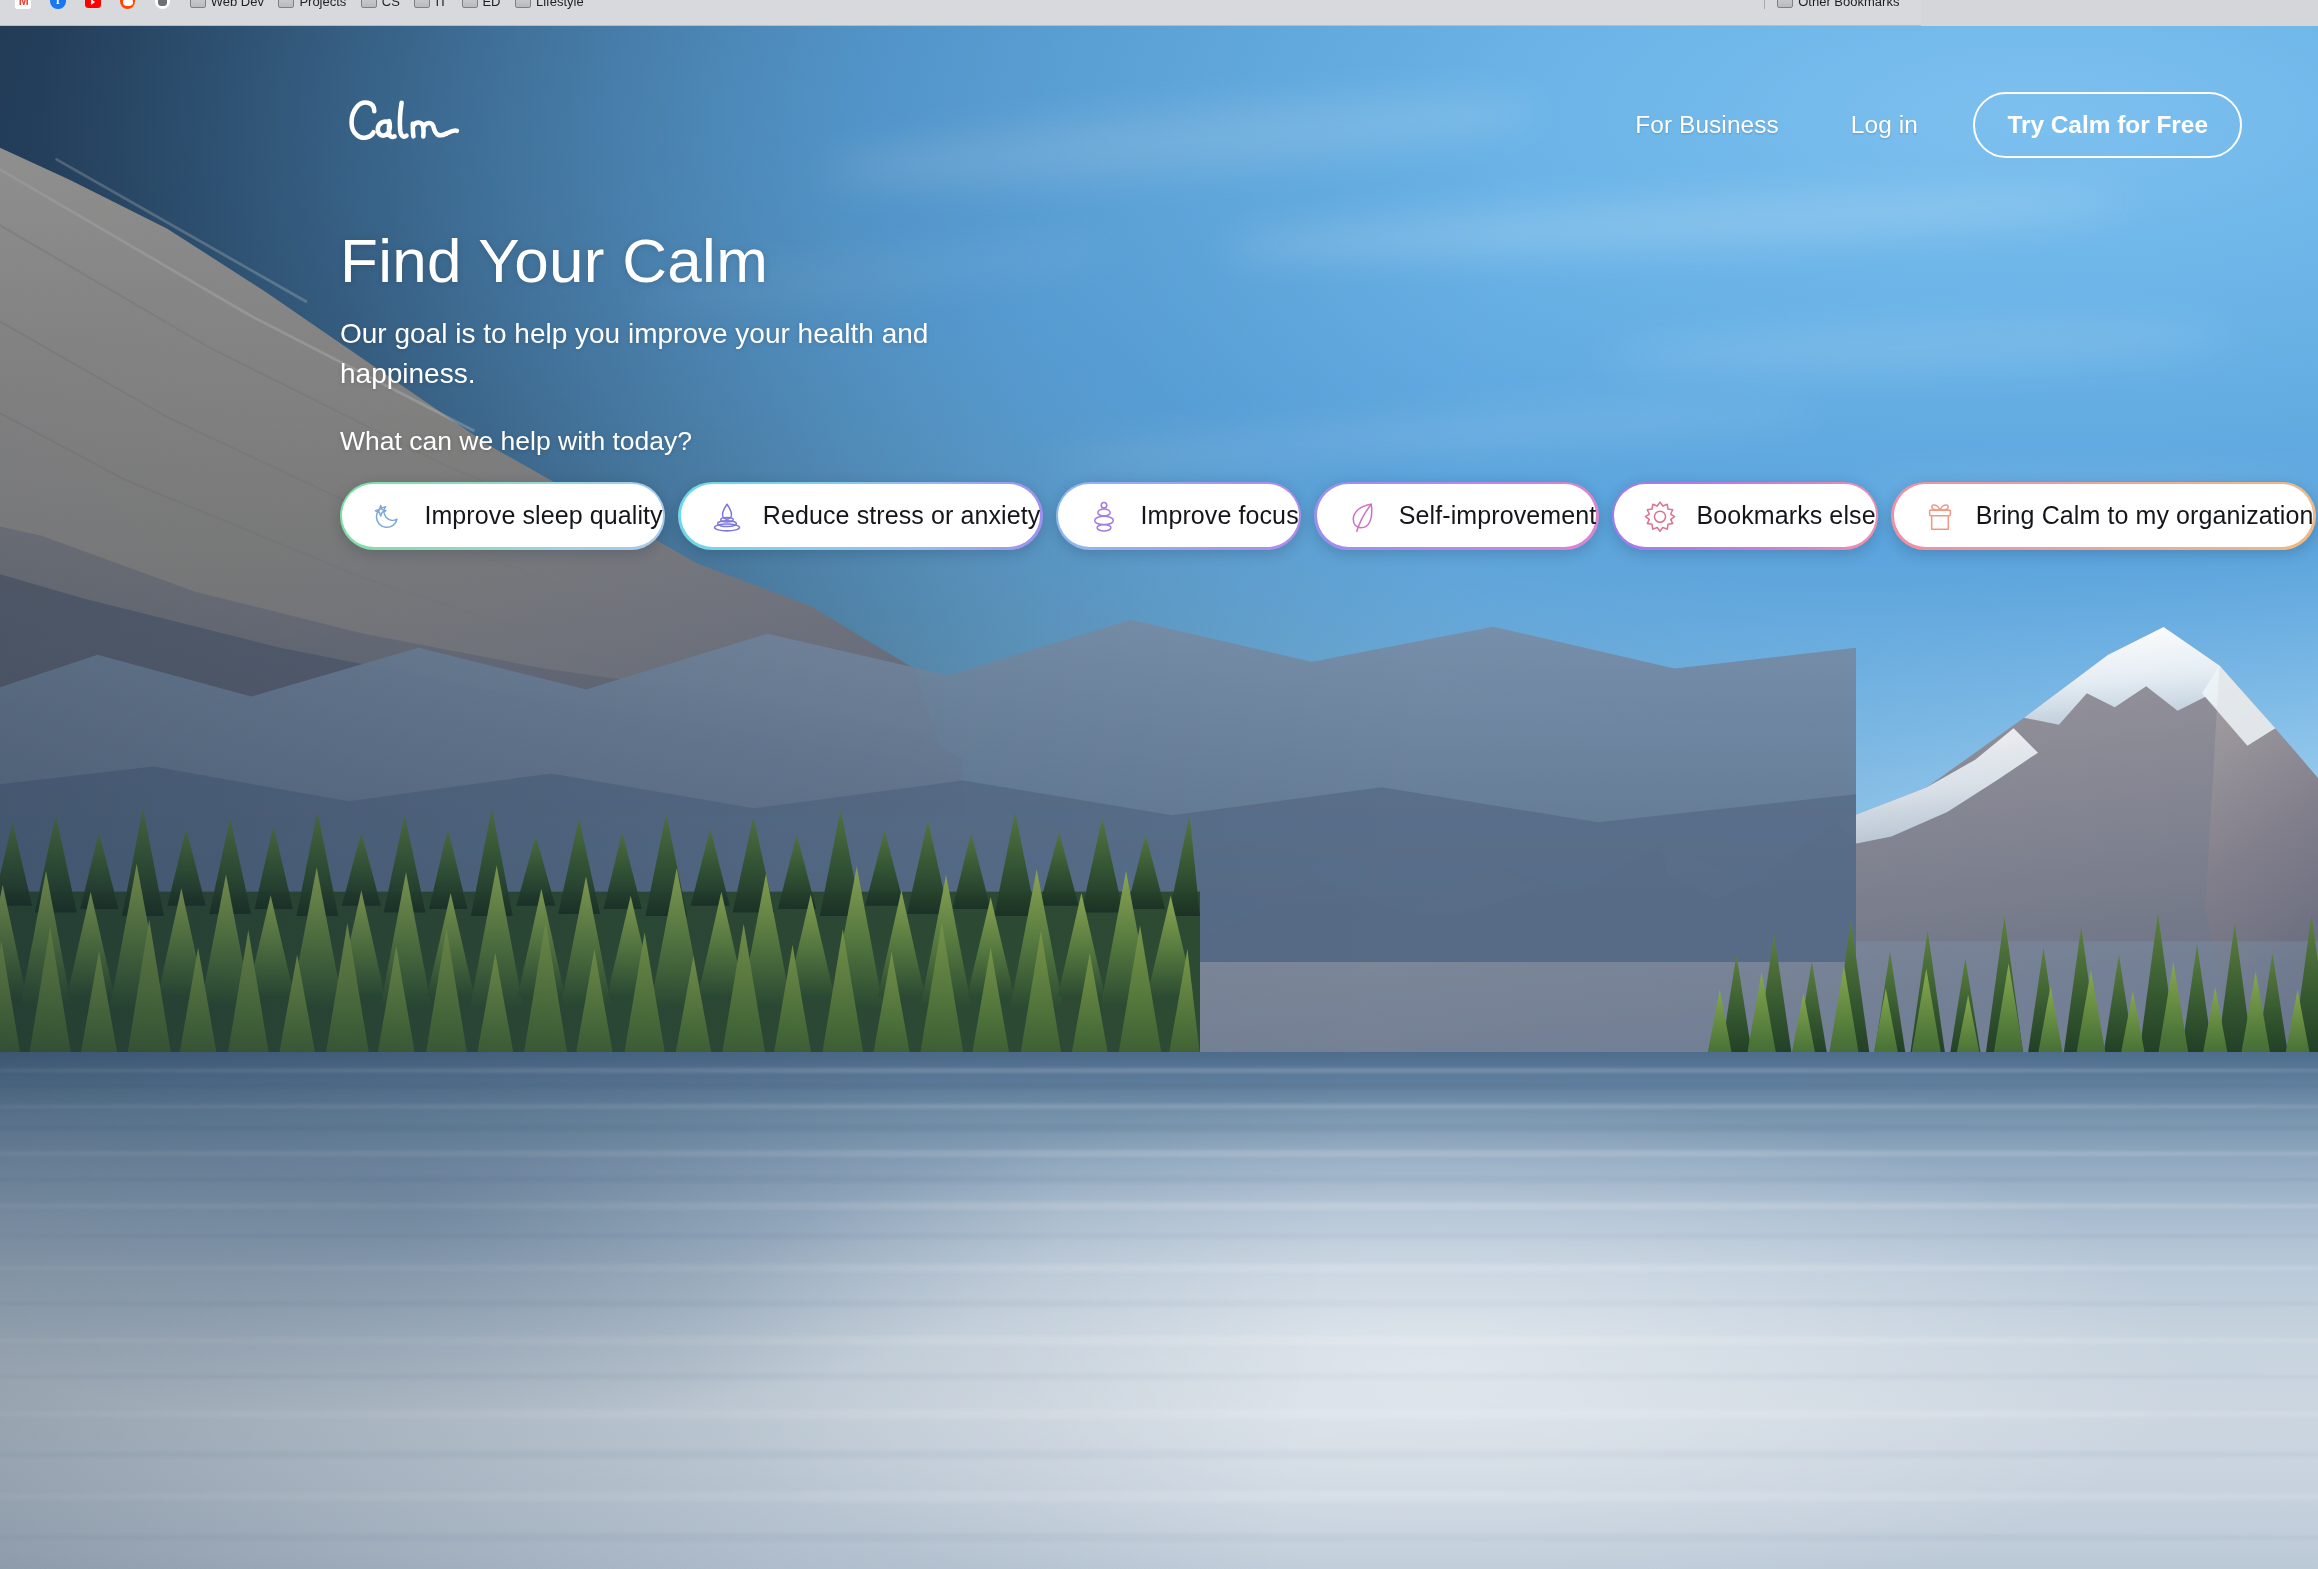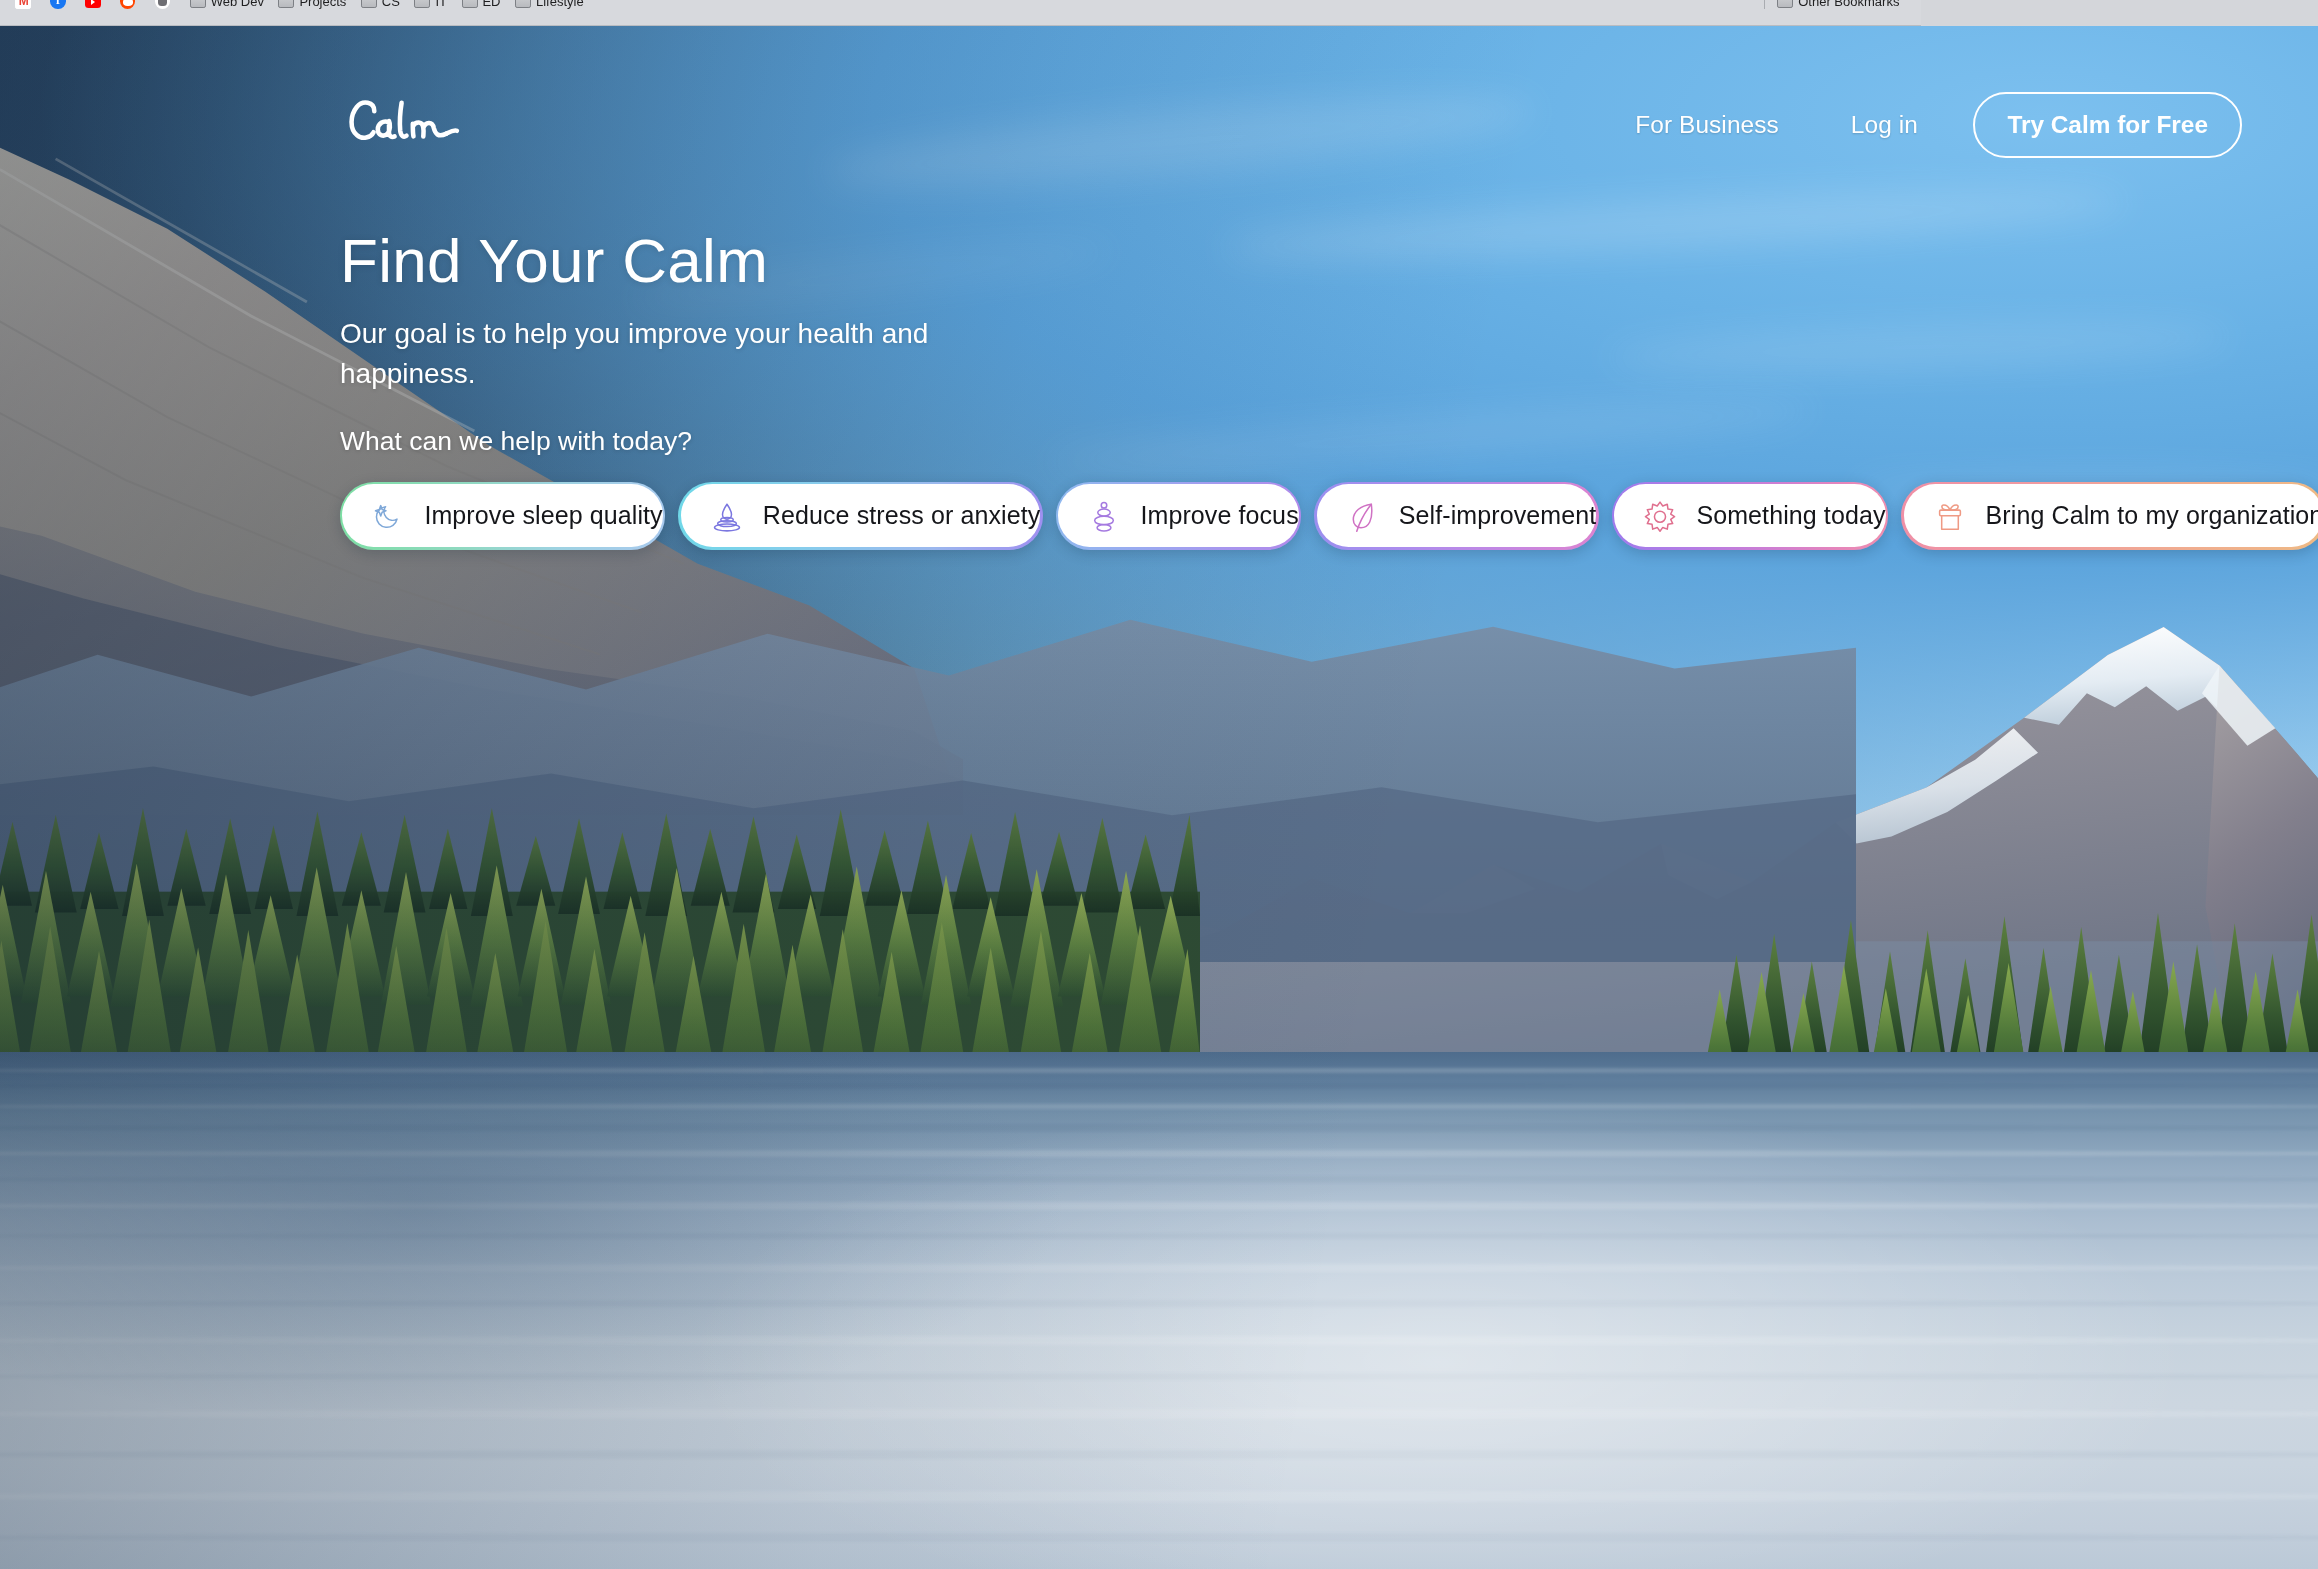--- a/index.html
+++ b/index.html
@@ -841,21 +841,21 @@
       </div>
 
       <div class="pill g4">
         <div class="pill-inner">
           <span class="pill-icon">
             <svg viewBox="0 0 52 52" fill="none" stroke="#e0708f" stroke-width="2.2" stroke-linecap="round" stroke-linejoin="round">
               <path d="M26 6 L30 11.5 L36.5 9 L37.5 16 L44.3 17 L41.5 23.2 L47 27 L41.5 30.8 L44.3 37 L37.5 38 L36.5 45 L30 42.5 L26 48 L22 42.5 L15.5 45 L14.5 38 L7.7 37 L10.5 30.8 L5 27 L10.5 23.2 L7.7 17 L14.5 16 L15.5 9 L22 11.5 Z"></path>
               <circle cx="26" cy="27" r="8"></circle>
             </svg>
           </span>
-          <span class="pill-label">Something today</span>
+          <span class="pill-label">Bookmarks else</span>
         </div>
       </div>
 
       <div class="pill g5">
         <div class="pill-inner">
           <span class="pill-icon">
             <svg viewBox="0 0 52 52" fill="none" stroke="#ef9a84" stroke-width="2.2" stroke-linecap="round" stroke-linejoin="round">
               <path d="M17 10 C13.5 10, 13 15, 17.5 16.5 C20 17.3, 23.5 17.5, 26 17.5 C24.5 13.5, 21 10, 17 10 Z"></path>
               <path d="M35 10 C38.5 10, 39 15, 34.5 16.5 C32 17.3, 28.5 17.5, 26 17.5 C27.5 13.5, 31 10, 35 10 Z"></path>
               <rect x="11" y="17.5" width="30" height="8" rx="1.8"></rect>

